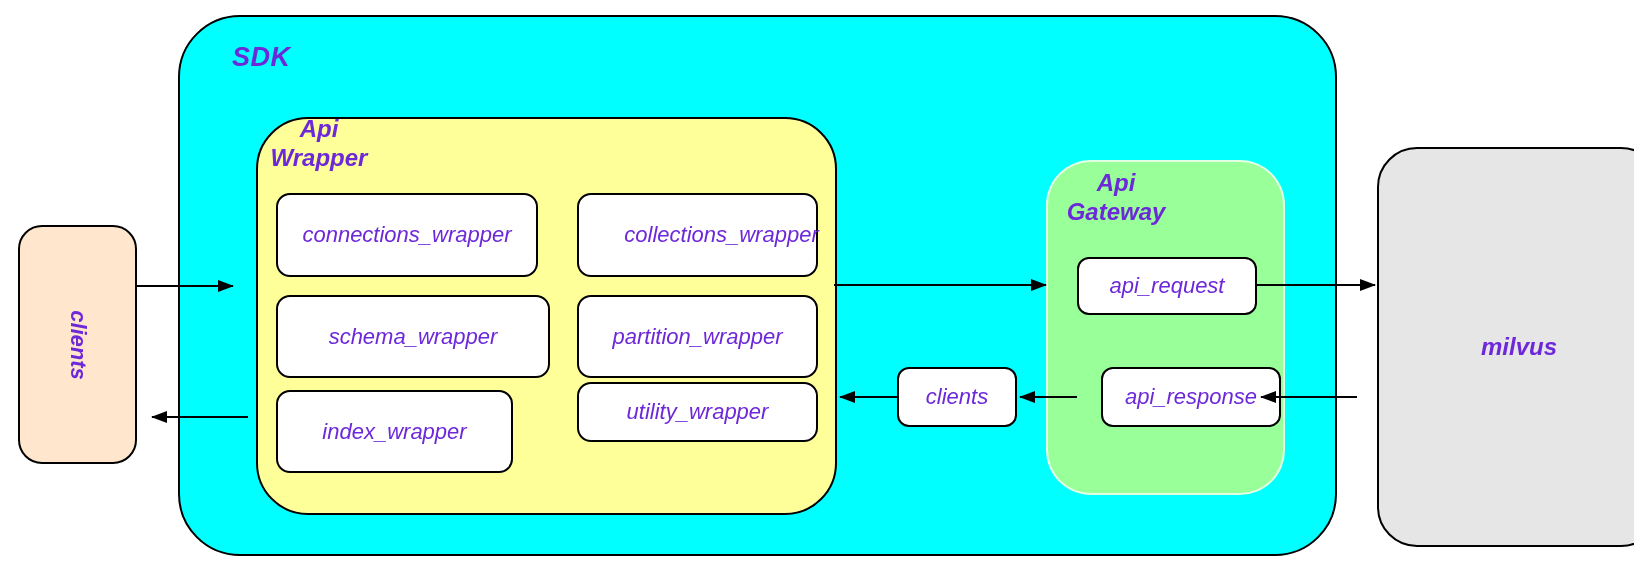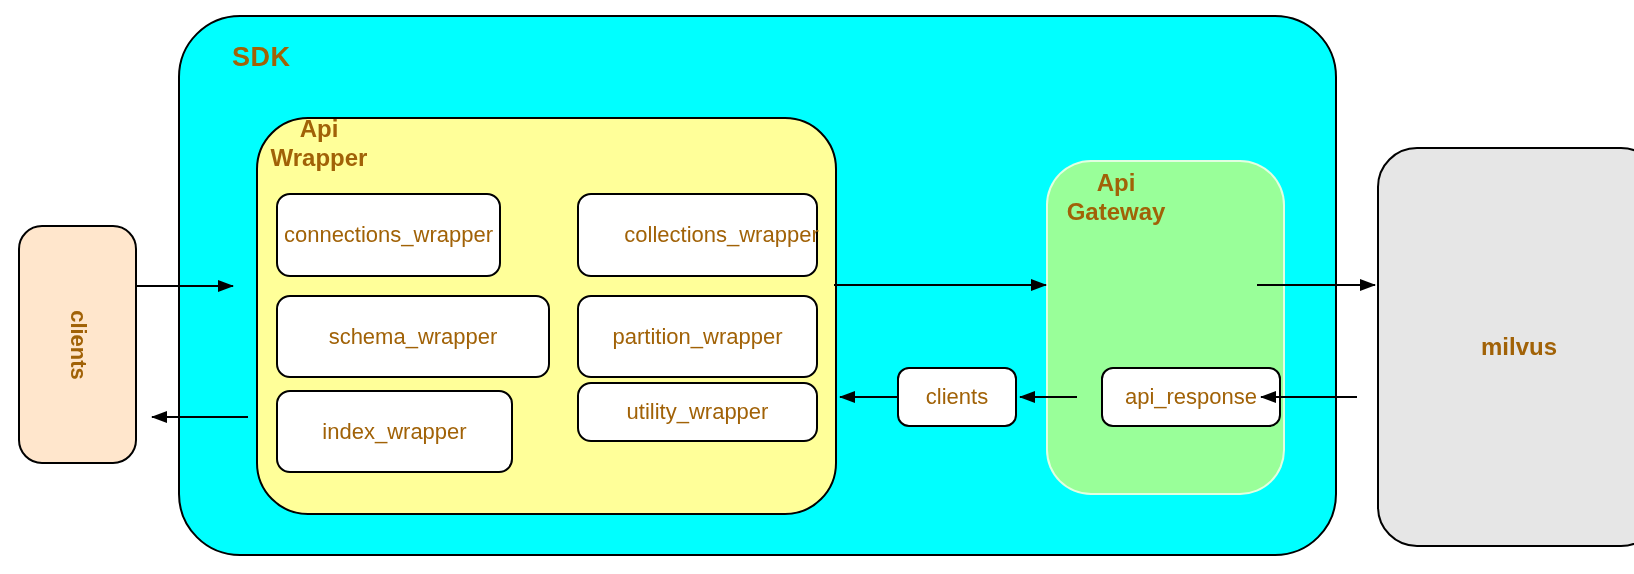--- a/index.html
+++ b/index.html
@@ -1,23 +1,24 @@
 <!DOCTYPE html>
 <html style="--sdk_fill: #00FFFF; --api_wrapper_fill: #FFFF99; --api_gateway_fill: #99FF99; --clients_fill: #FFE6CC; --milvus_fill: #E6E6E6; --node_fill: #FFFFFF; --stroke: #000000;"><head>
 <meta charset="utf-8">
 <style>
   html, body { margin: 0; padding: 0; background: #ffffff; }
   #canvas {
     position: relative;
     width: 1634px;
     height: 574px;
     font-family: "Liberation Sans", "DejaVu Sans", sans-serif;
-    color: #a16207;
+    color: #6d28d9;
     overflow: hidden;
     background: #fff;
+    font-style: italic;
   }
   .node { position: absolute; box-sizing: border-box; }
 
   
   .sdk {
     left: 178px; top: 15px; width: 1159px; height: 541px;
     background: var(--sdk_fill, #00FFFF);
     border: 2.5px solid var(--stroke, #000);
     border-radius: 62px;
   }
@@ -70,21 +71,21 @@
   
   .wbox {
     background: var(--node_fill, #FFFFFF);
     border: 2px solid var(--stroke, #000);
     display: flex; align-items: center; justify-content: center;
     font-size: 22px; white-space: nowrap;
   }
   .r14 { border-radius: 14px; }
   .r12 { border-radius: 12px; }
 
-  .b-connections { left: 276px; top: 193px; width: 225px; height: 84px; }
+  .b-connections { left: 276px; top: 193px; width: 262px; height: 84px; }
   .b-collections { left: 577px; top: 193px; width: 241px; height: 84px; padding-left: 48px; }
   .b-schema      { left: 276px; top: 295px; width: 274px; height: 83px; }
   .b-partition   { left: 577px; top: 295px; width: 241px; height: 83px; text-align: right; }
   .b-index       { left: 276px; top: 390px; width: 237px; height: 83px; }
   .b-utility     { left: 577px; top: 382px; width: 241px; height: 60px; }
 
   .b-checker     { left: 897px;  top: 367px; width: 120px; height: 60px; }
   .b-request     { left: 1077px; top: 257px; width: 180px; height: 58px; }
   .b-response    { left: 1101px; top: 367px; width: 180px; height: 60px; }
 
@@ -125,20 +126,21 @@
   </div>
 
   <div class="node wbox r14 b-connections">connections_wrapper</div>
   <div class="node wbox r14 b-collections">collections_wrapper</div>
   <div class="node wbox r14 b-schema">schema_wrapper</div>
   <div class="node wbox r14 b-partition">partition_wrapper</div>
   <div class="node wbox r14 b-index">index_wrapper</div>
   <div class="node wbox r14 b-utility">utility_wrapper</div>
 
   <div class="node wbox r12 b-checker">clients</div>
+  <div class="node wbox r12 b-request">api_request</div>
   <div class="node wbox r12 b-response">api_response</div>
 
   <svg class="arrows" viewBox="0 0 1634 574" xmlns="http://www.w3.org/2000/svg">
     <defs>
       <marker id="arrowhead" markerUnits="userSpaceOnUse" markerWidth="16" markerHeight="12" refX="15" refY="6" orient="auto">
         <path d="M0,0 L16,6 L0,12 Z" fill="#000"></path>
       </marker>
     </defs>
     <line x1="137" y1="286" x2="233" y2="286" marker-end="url(#arrowhead)"></line>
     <line x1="248" y1="417" x2="152" y2="417" marker-end="url(#arrowhead)"></line>

